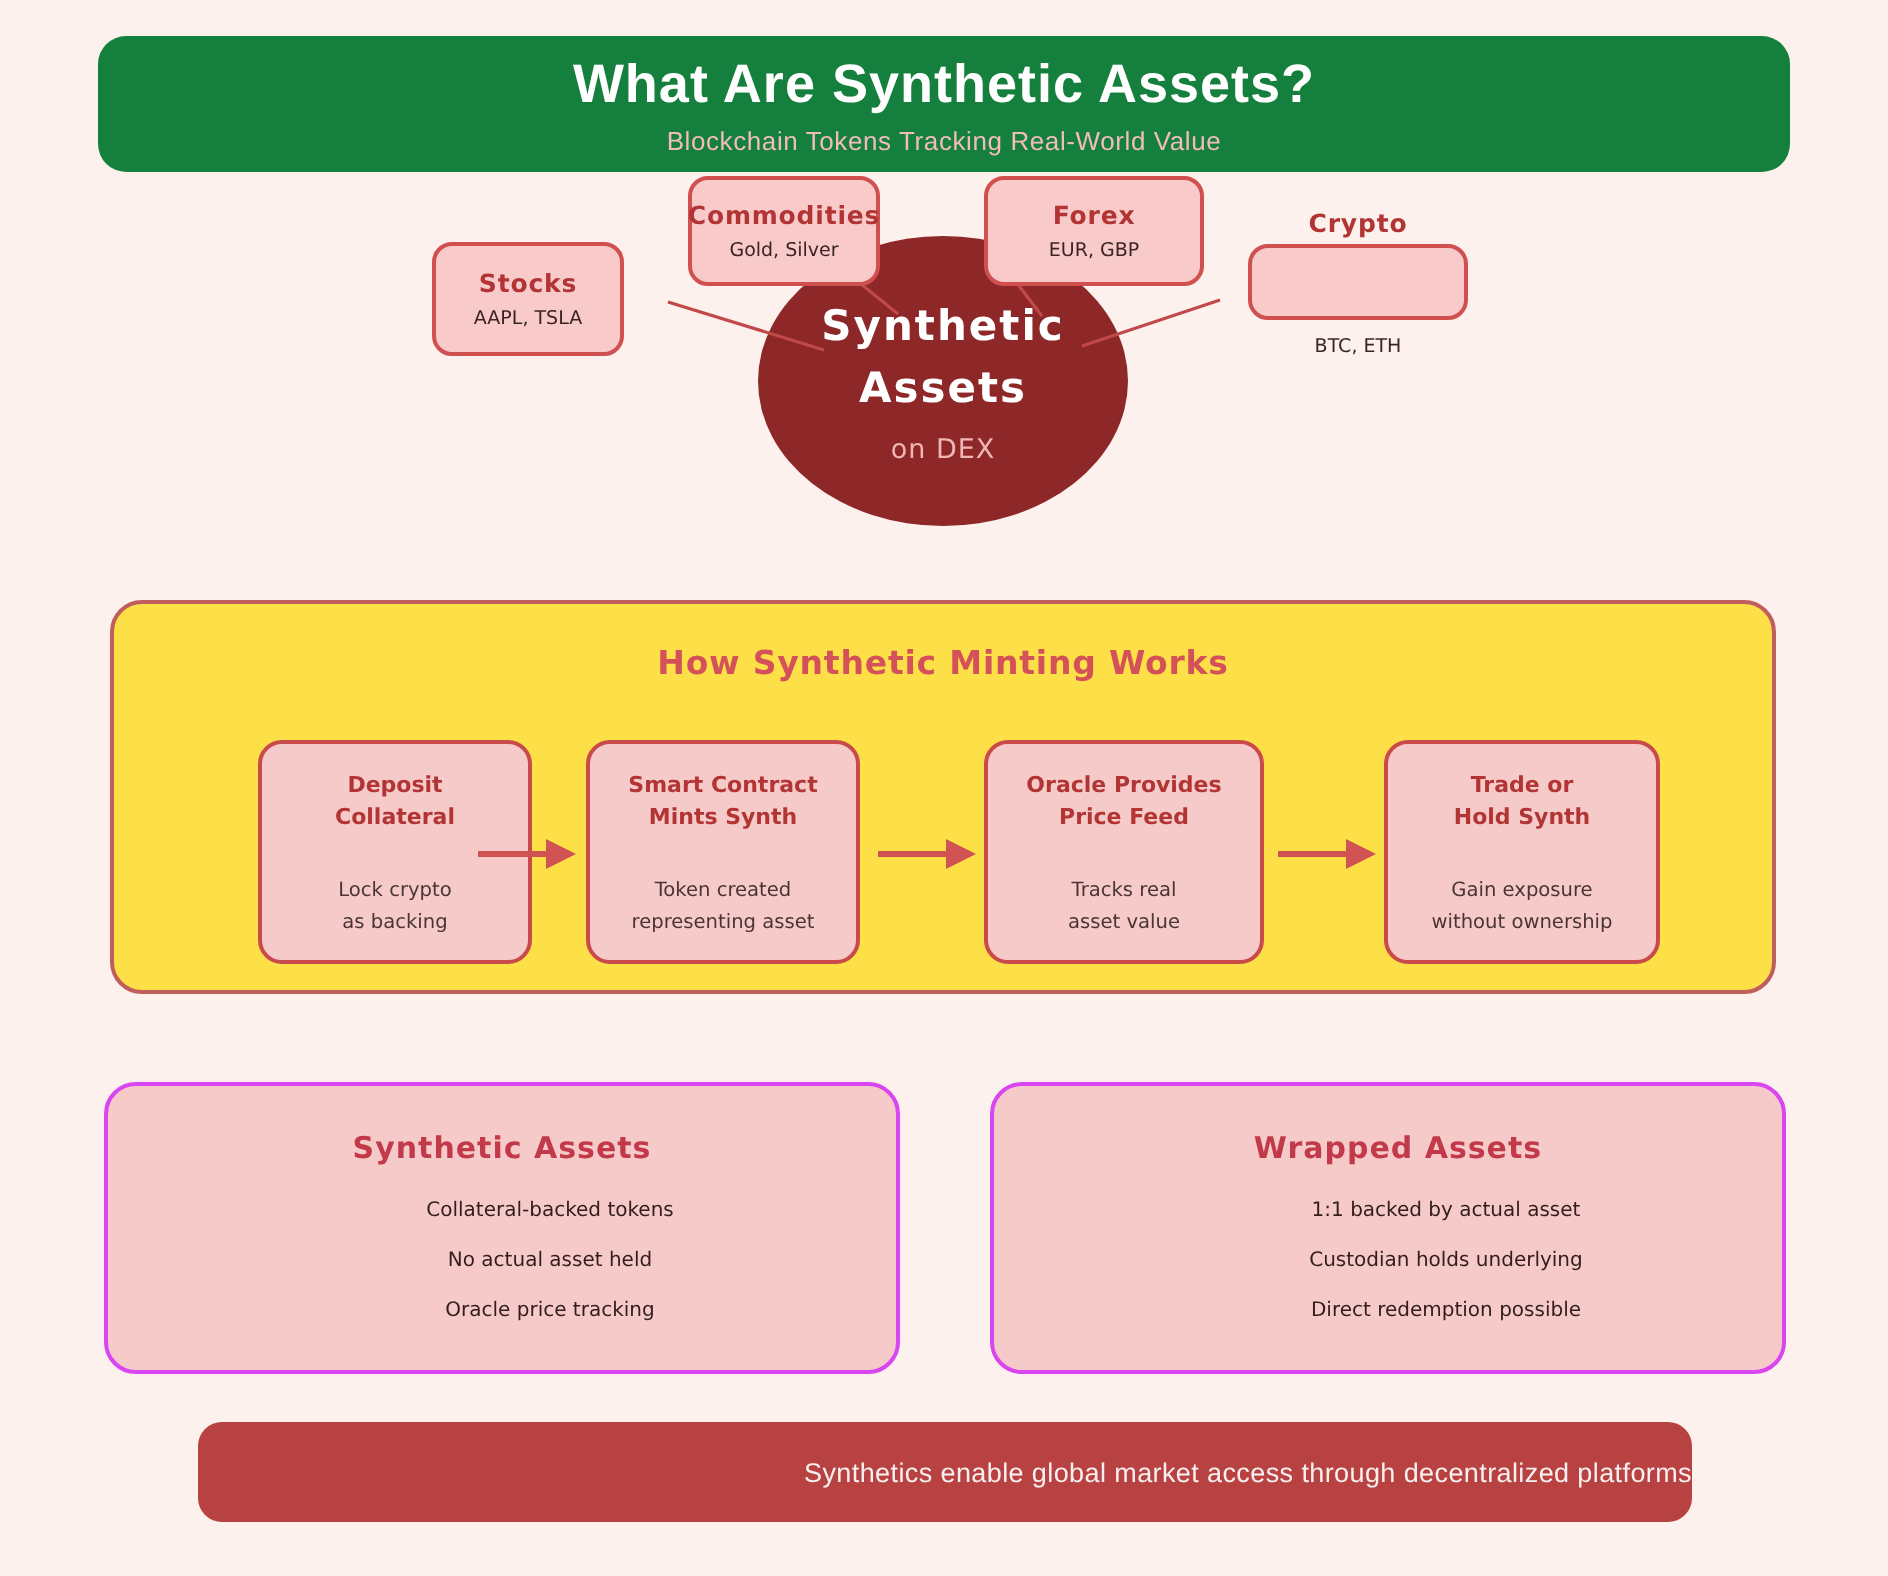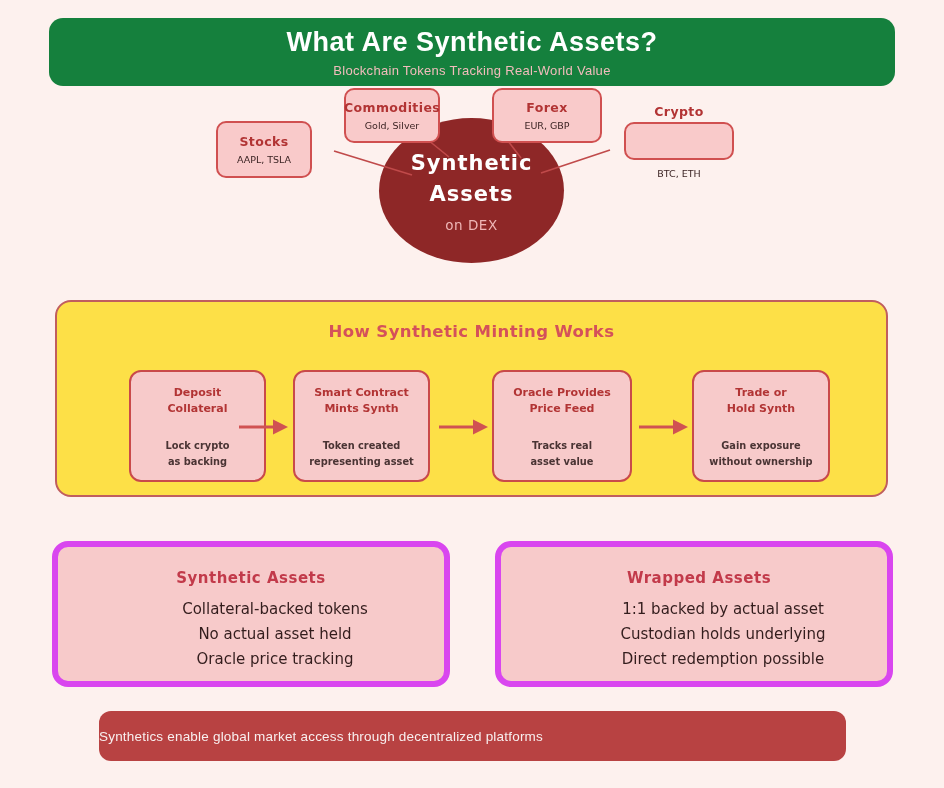--- a/index.html
+++ b/index.html
@@ -63,46 +63,46 @@
     margin:20px 0 0 0;text-align:center;
     color:#d4515a;font-size:16.5px;font-weight:bold;letter-spacing:.4px;
   }
   .step{
     position:absolute;top:68px;height:112px;width:137px;
     background:#f7caca;border:2px solid #c94a4a;border-radius:12px;
     display:flex;flex-direction:column;align-items:center;
     text-align:center;box-sizing:border-box;padding-top:13px;
   }
   .step .st{color:#b23434;font-size:11px;font-weight:bold;line-height:16px;}
-  .step .sd{color:#4a3434;font-size:9.8px;line-height:16px;margin-top:21px;font-weight:bold;}
+  .step .sd{color:#4a3434;font-size:9.8px;line-height:16px;margin-top:21px;}
   .step-1{left:36px;margin-left:36px;}
   .step-2{left:236px;}
   .step-3{left:435px;width:140px;}
   .step-4{left:635px;width:138px;}
   .arrows{position:absolute;left:0;top:0;pointer-events:none;}
 
   
   .compare{
     position:absolute;top:541px;width:398px;height:146px;
-    background:#f7caca;border:6px solid #d946ef;border-radius:16px;
+    background:#f7caca;border:2px solid #d946ef;border-radius:16px;
     box-sizing:border-box;text-align:center;
   }
   .compare-left{left:52px;}
   .compare-right{left:495px;padding-left:10px;}
   .compare h3{
     margin:22px 0 0 0;color:#c23a4a;font-size:15px;font-weight:bold;letter-spacing:.5px;
   }
   .compare ul{list-style:none;margin:10px 0 0 0;padding:0;}
-  .compare li{color:#331d1d;font-size:15px;line-height:25px;margin-left:48px;}
+  .compare li{color:#331d1d;font-size:10px;line-height:25px;margin-left:48px;}
 
   
   .footer{
     position:absolute;left:99px;top:711px;width:747px;height:50px;
     background:#b84242;border-radius:12px;
-    display:flex;align-items:center;justify-content:flex-start;
+    display:flex;align-items:center;justify-content:flex-end;
     color:#f8efef;font-size:13.5px;letter-spacing:.2px;
     font-family:"Liberation Sans", sans-serif;
   }
 </style>
 </head>
 <body>
 
 <div class="canvas">
 
   <header class="banner">

